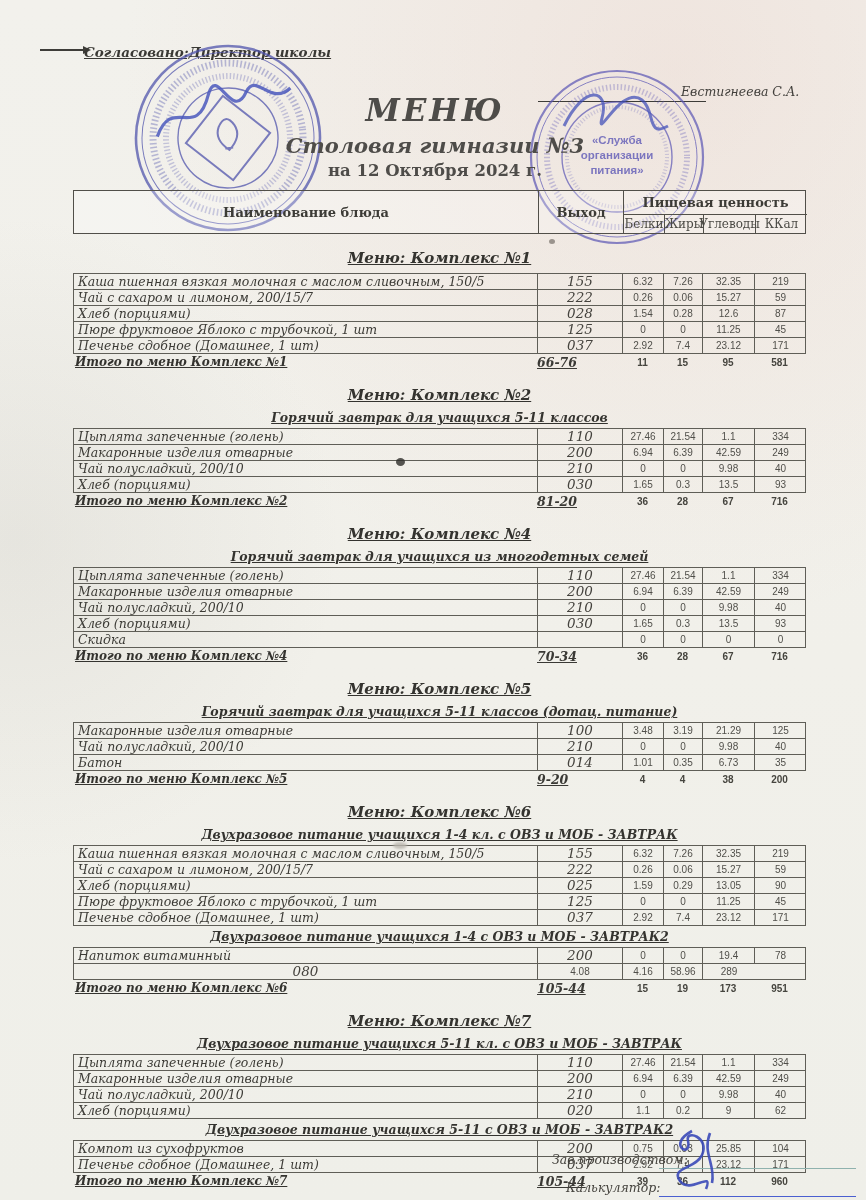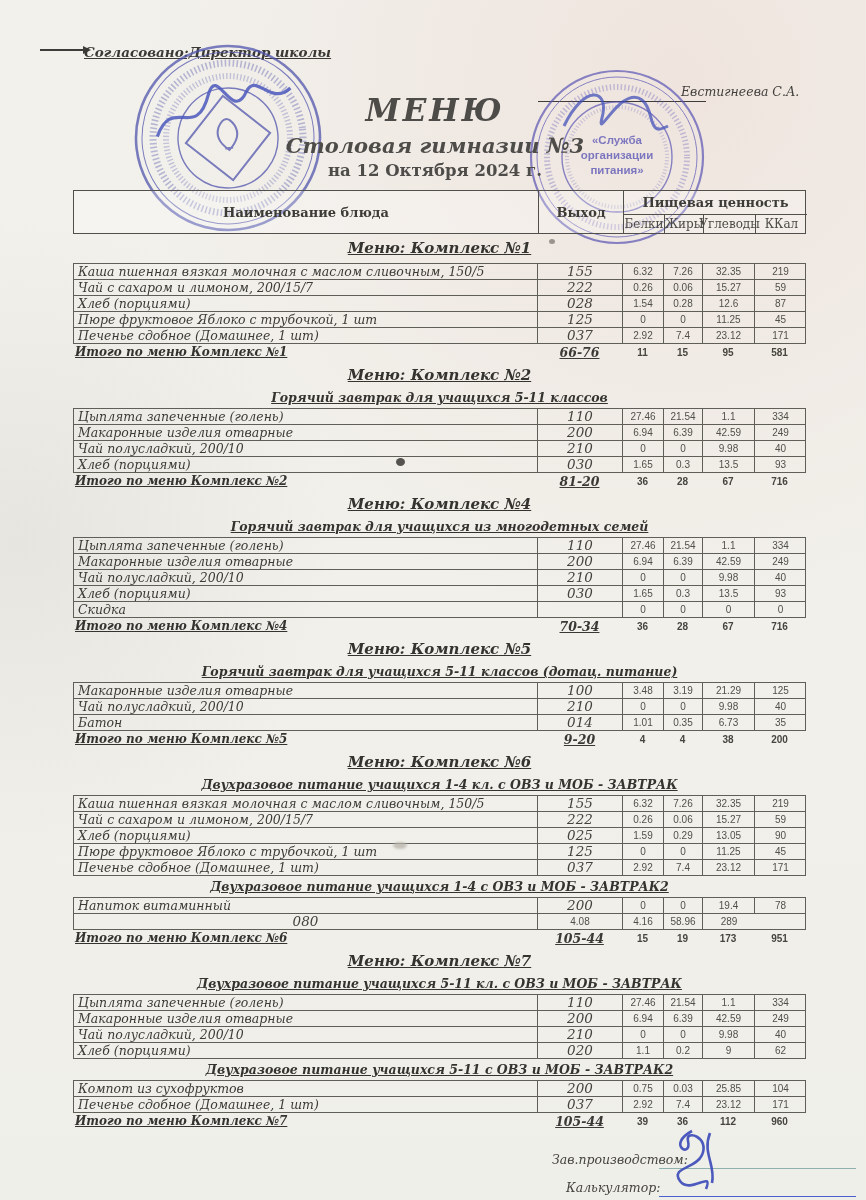--- a/index.html
+++ b/index.html
@@ -29,37 +29,37 @@
   .content{position:absolute;left:73px;top:190px;width:733px;}
   .hdr{display:grid;grid-template-columns:465px 85px 183px;border:1.6px solid #514f49;background:rgba(255,255,255,.25);}
   .hdr-dish,.hdr-out{display:flex;align-items:center;justify-content:center;
     font-weight:bold;font-size:13px;border-right:1.2px solid #514f49;height:42px;text-align:center;}
   .hdr-nut-title{height:23px;display:flex;align-items:center;justify-content:center;
     font-weight:bold;font-size:13px;border-bottom:1.1px solid #514f49;}
   .hdr-sub{display:grid;grid-template-columns:41px 39px 52px auto;height:18px;}
   .hdr-sub div{display:flex;align-items:center;justify-content:center;font-size:12px;color:#4a4944;
     border-right:1px solid #514f49;}
   .hdr-sub div:last-child{border-right:none;}
-  .cx{margin-top:5px;}
+  .cx{margin-top:15px;}
   .cx-title{text-align:center;font-size:15px;font-weight:bold;font-style:italic;
     text-decoration:underline;color:#34332f;margin-bottom:6px;}
   .cx-sub{text-align:center;font-size:12.5px;font-weight:bold;font-style:italic;
     text-decoration:underline;color:#34332f;margin:3px 0 3px 0;}
   .tbl{border:1.1px solid #5f5e57;border-bottom:none;}
   .row{display:grid;grid-template-columns:464px 85px 41px 39px 52px 51px;border-bottom:1.1px solid #5f5e57;height:15px;}
   .cell{overflow:hidden;white-space:nowrap;}
   .cell.name{font-style:italic;font-size:12.5px;line-height:15px;padding-left:4px;border-right:1.1px solid #5f5e57;}
   .cell.out{font-style:italic;font-size:13.5px;line-height:14px;text-align:center;border-right:1.1px solid #5f5e57;color:#45433e;}
   .cell.nut{font-family:"Liberation Sans", sans-serif;font-size:10px;line-height:16px;text-align:center;
     color:#504f4a;border-right:1.1px solid #5f5e57;}
   .cell.nut:last-child{border-right:none;}
   .total-row{display:grid;grid-template-columns:464px 85px 41px 39px 52px 51px;height:16px;margin-top:1px;}
   .t-label{font-size:12px;font-weight:bold;font-style:italic;text-decoration:underline;padding-left:2px;
     white-space:nowrap;color:#34332f;}
-  .t-out{font-size:12.5px;font-weight:bold;font-style:italic;text-decoration:underline;text-align:center;color:#3a3935;}
+  .t-out{font-size:12.5px;font-weight:bold;font-style:italic;text-decoration:underline;text-align:left;color:#3a3935;}
   .t-nut{font-family:"Liberation Sans", sans-serif;font-size:10px;font-weight:bold;text-align:center;
     color:#46453f;line-height:16px;}
   
   .footer-label{position:absolute;font-style:italic;font-size:12.5px;color:#45433e;}
   .f-line1{position:absolute;left:659px;top:1168px;width:197px;border-top:1.2px solid #8fb2ae;}
   .f-line2{position:absolute;left:659px;top:1196px;width:197px;border-top:1.6px solid #4a5fd0;}
   .footer-sig{position:absolute;left:652px;top:1125px;}
   
   .dot1{position:absolute;left:396px;top:458px;width:9px;height:8px;border-radius:50%;
     background:#2e2d29;opacity:.8;filter:blur(.4px);}

